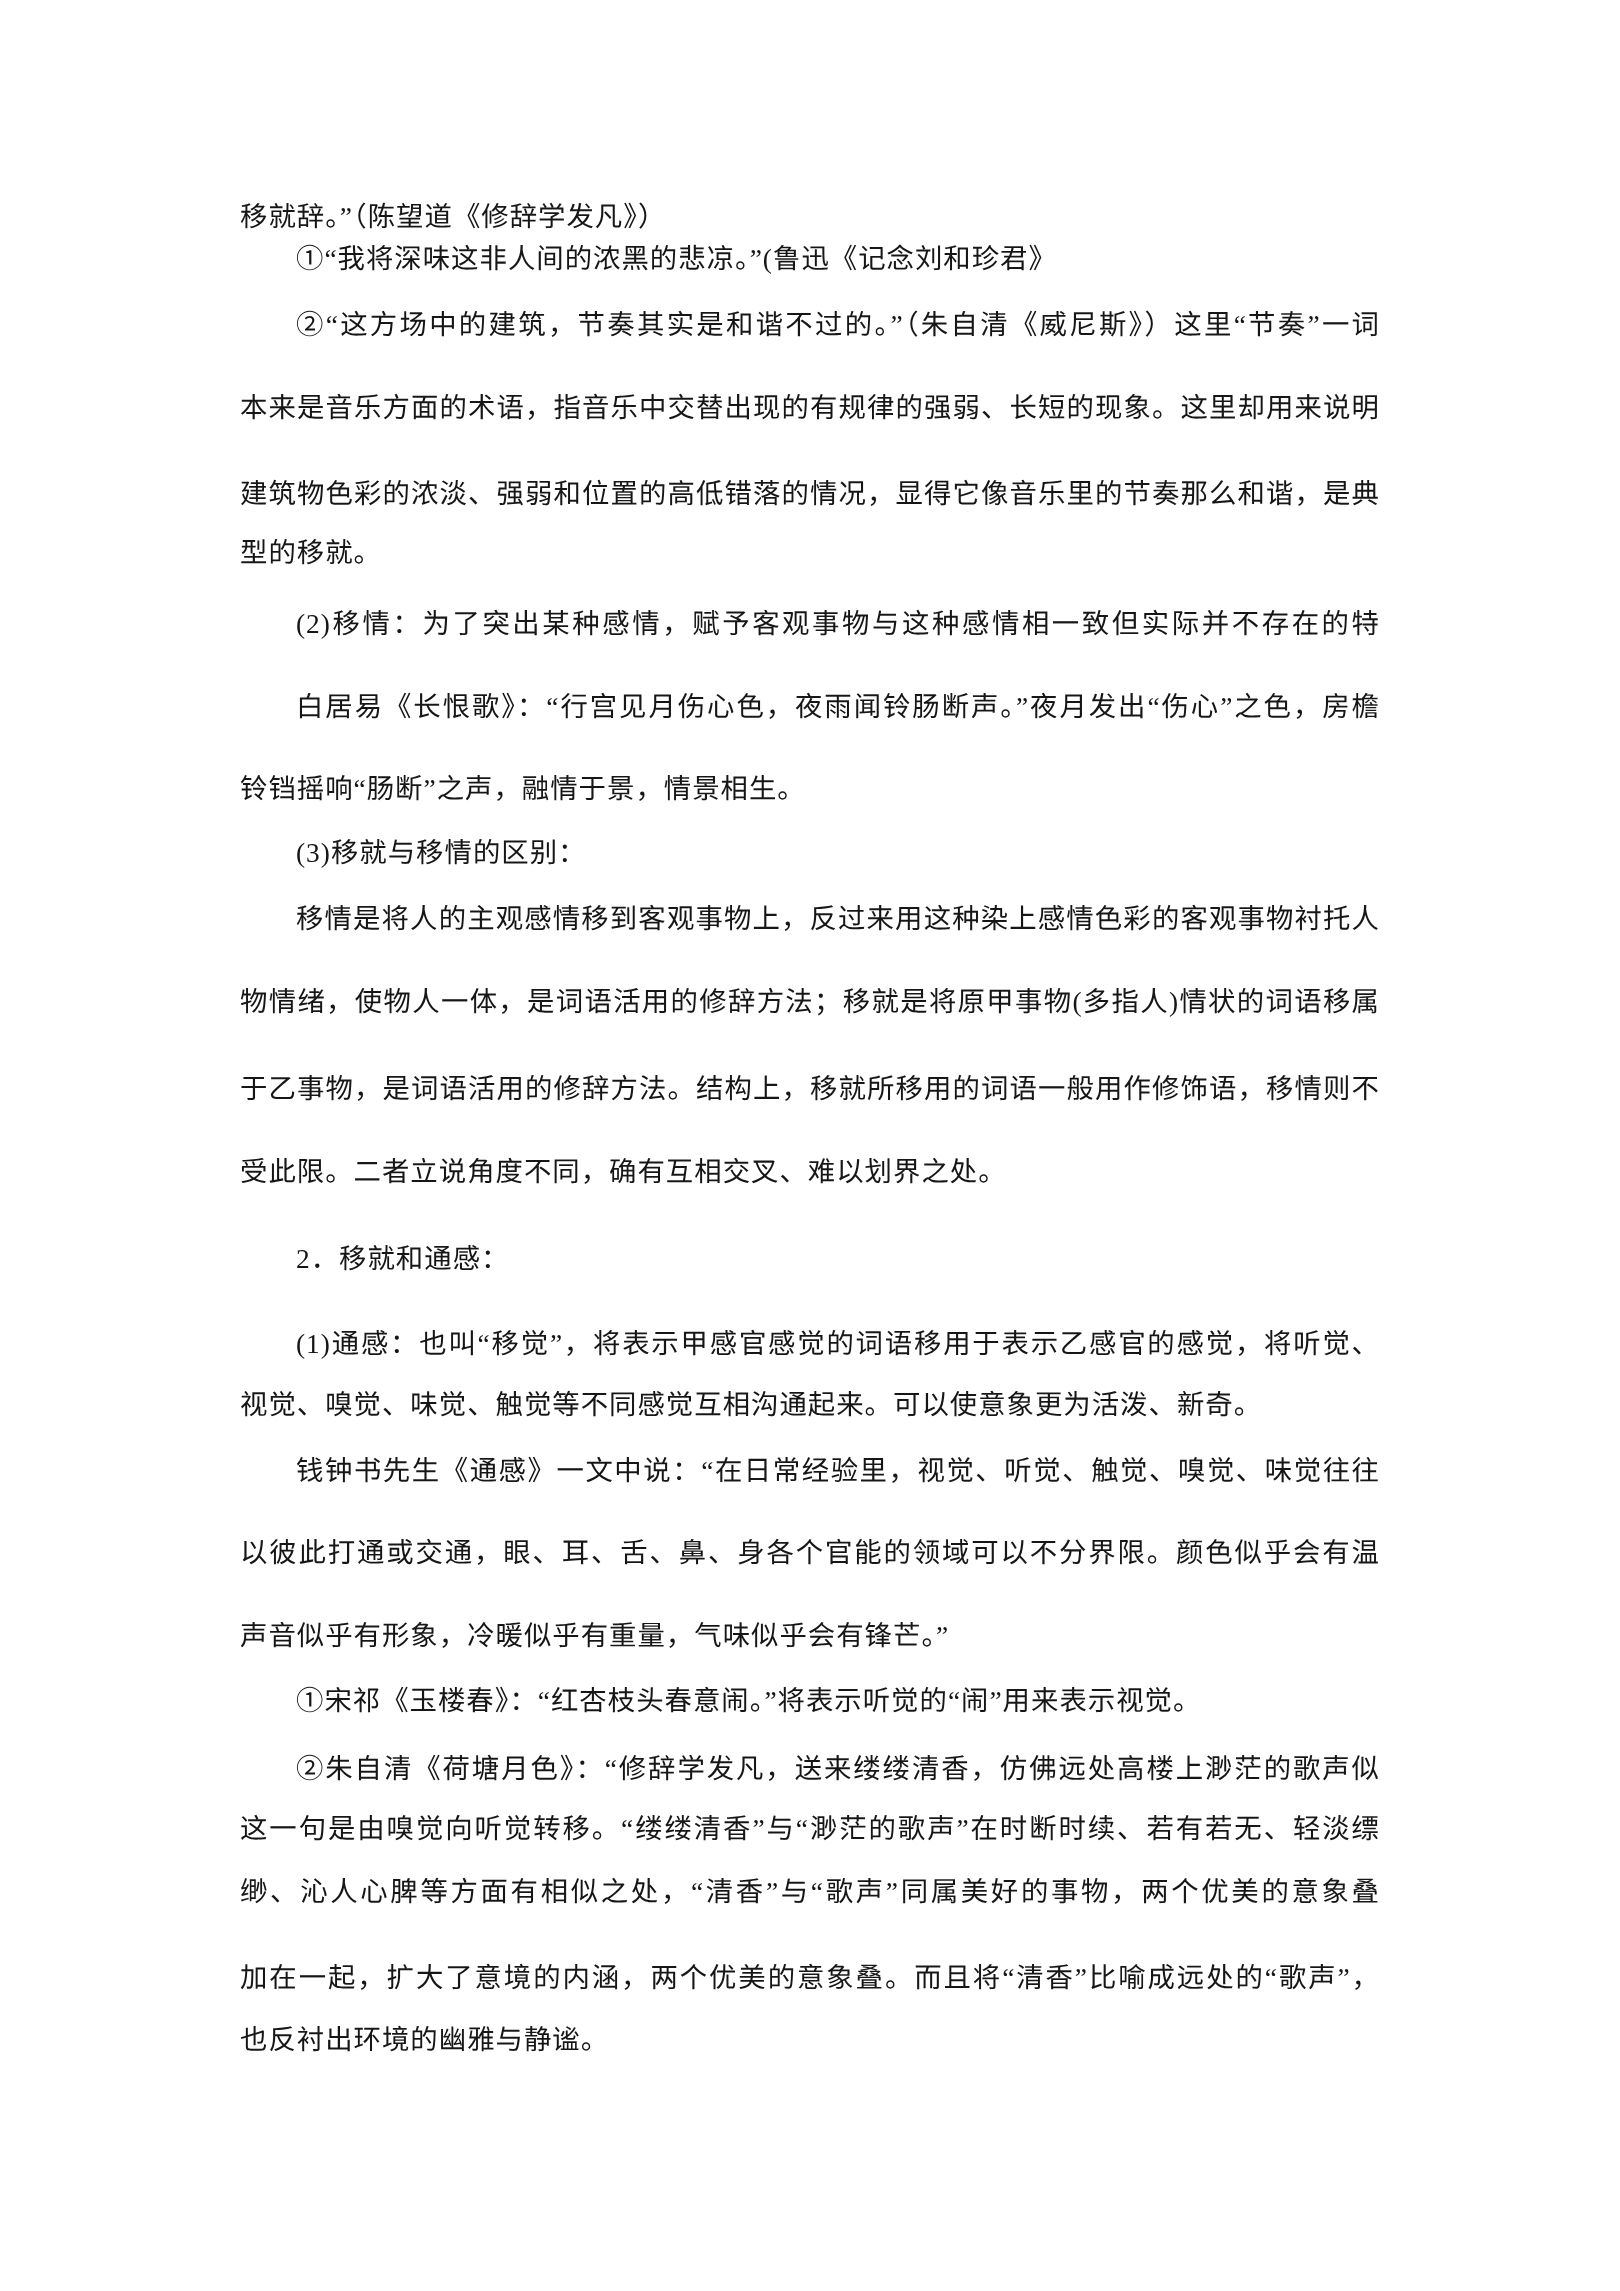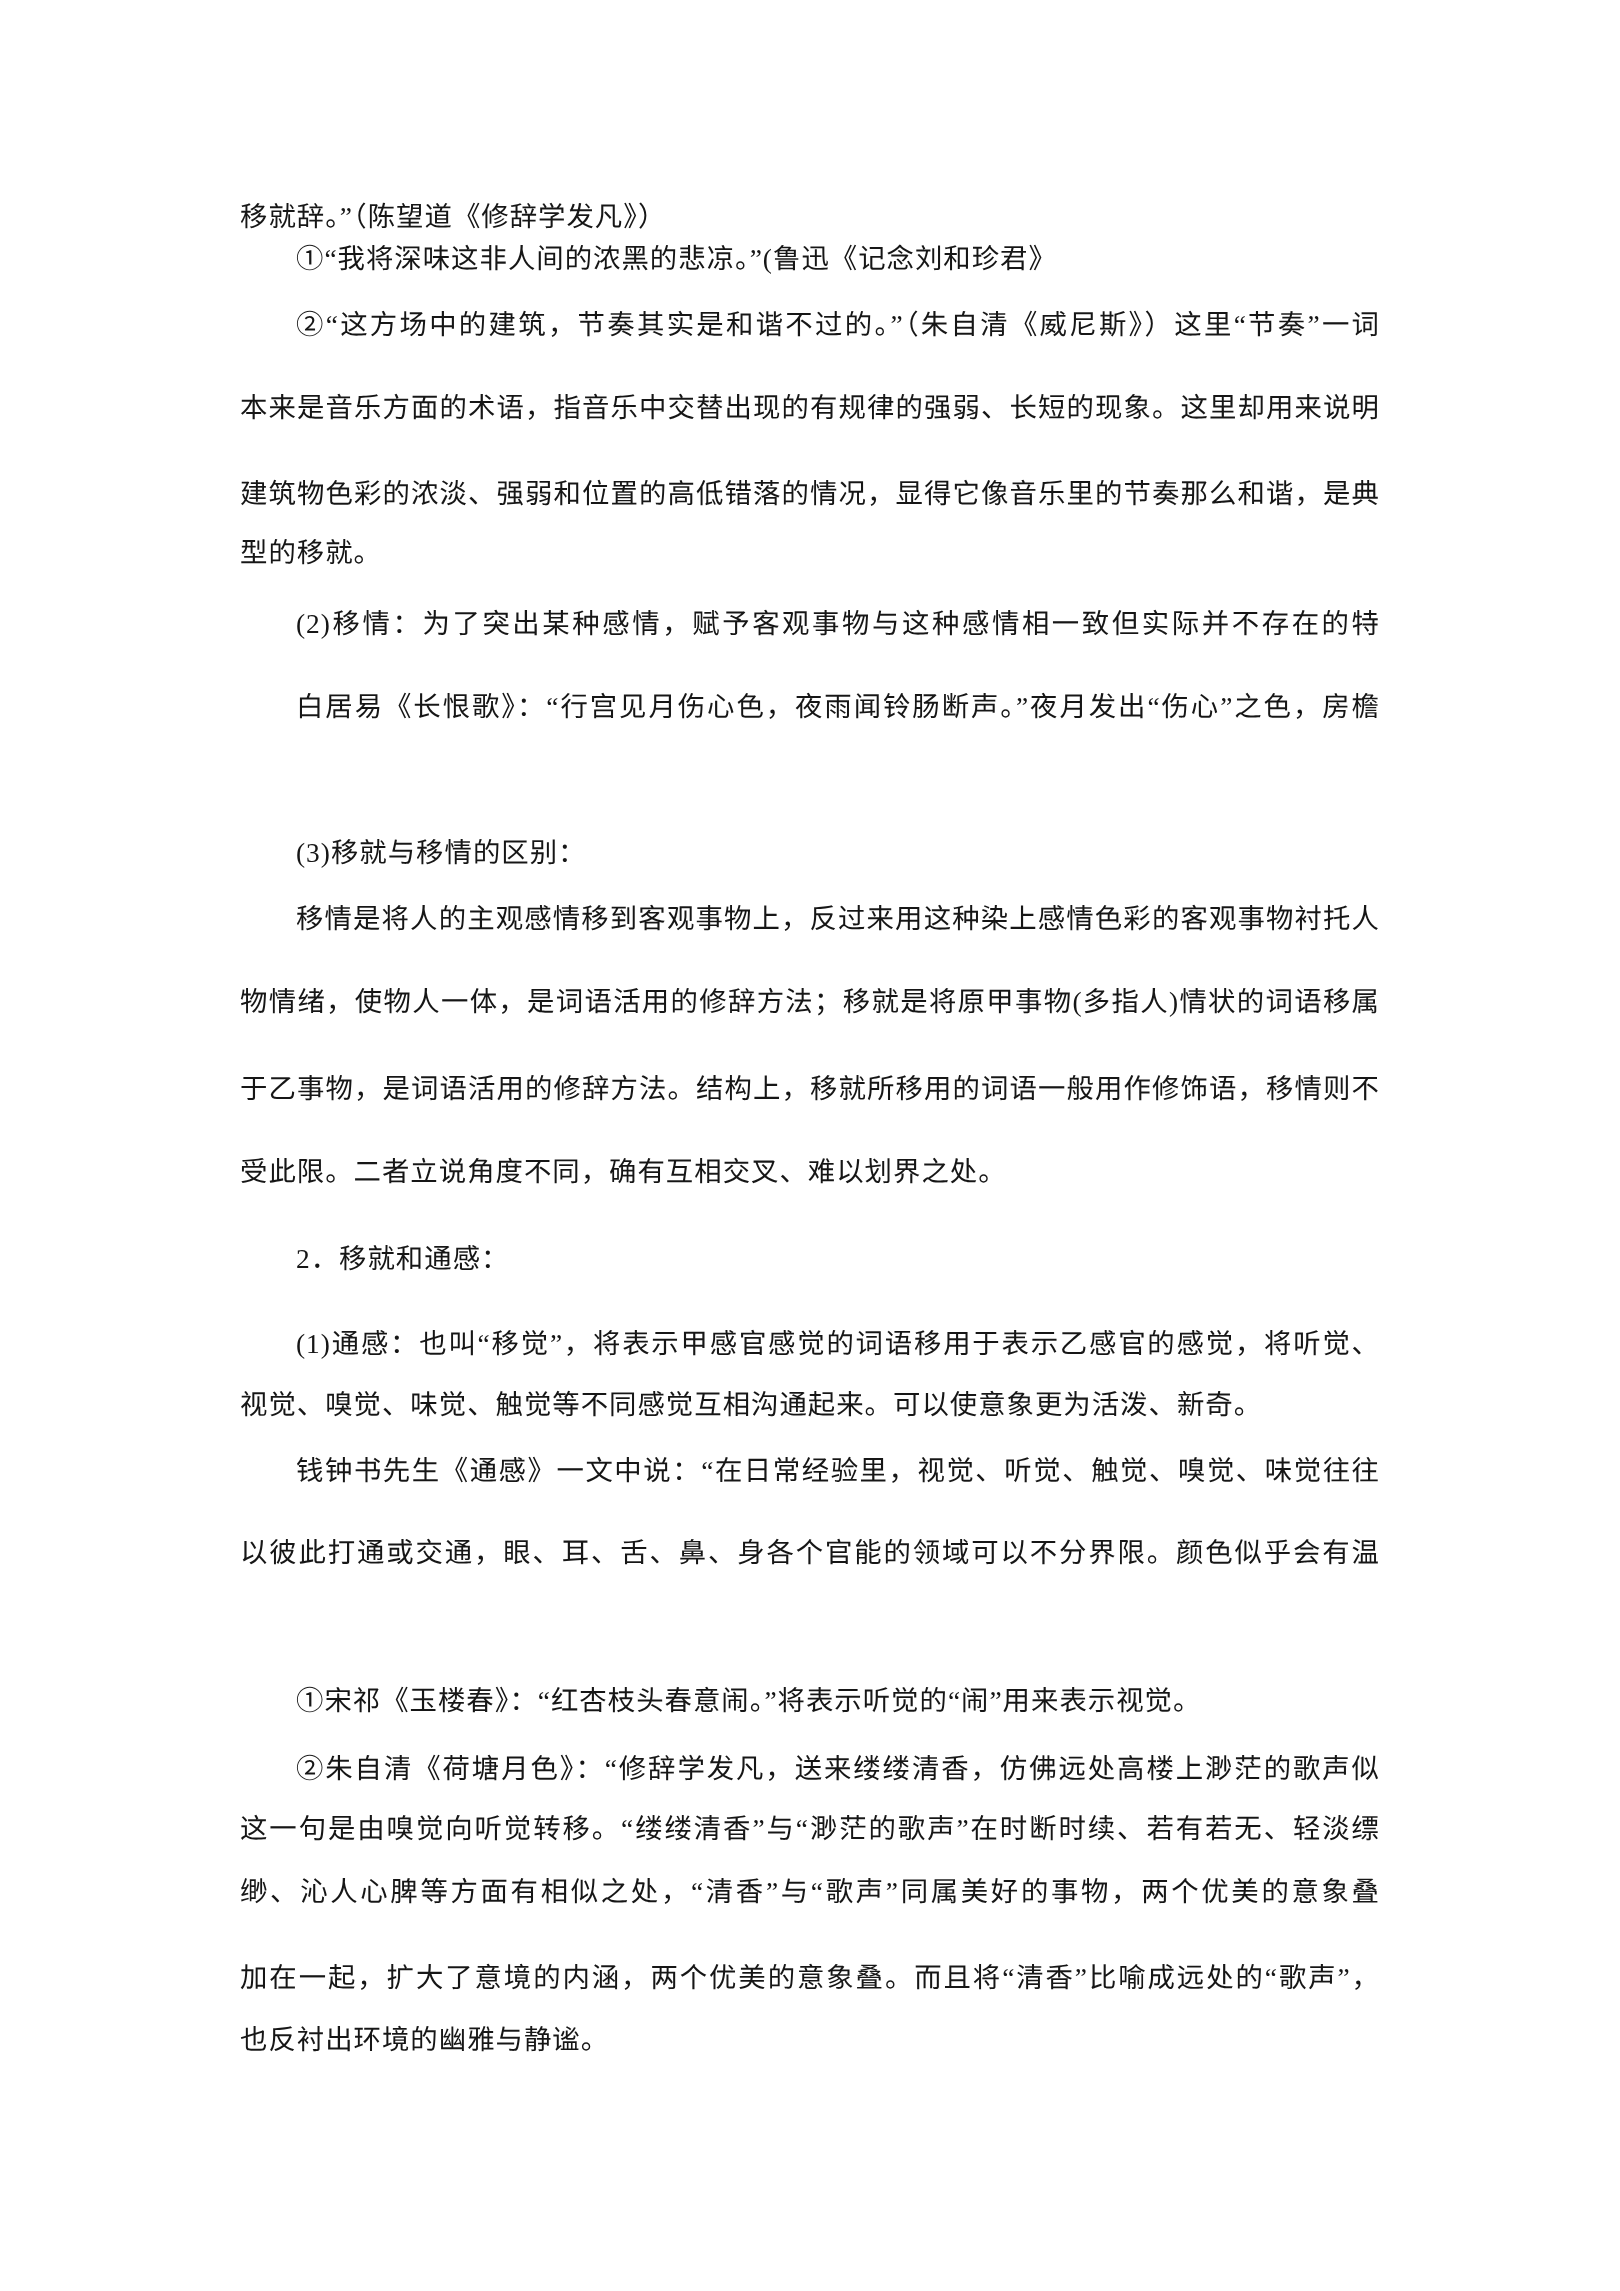--- a/index.html
+++ b/index.html
@@ -46,30 +46,32 @@
 
 <main class="page">
   <div class="ln" style="top:198px">移就辞。”（陈望道《修辞学发凡》）</div>
   <div class="ln ind" style="top:240px">①“我将深味这非人间的浓黑的悲凉。”(鲁迅《记念刘和珍君》</div>
   <div class="ln ind jf" style="top:306px">②“这方场中的建筑，节奏其实是和谐不过的。”（朱自清《威尼斯》）这里“节奏”一词</div>
   <div class="ln jf" style="top:389px">本来是音乐方面的术语，指音乐中交替出现的有规律的强弱、长短的现象。这里却用来说明</div>
   <div class="ln jf" style="top:475px">建筑物色彩的浓淡、强弱和位置的高低错落的情况，显得它像音乐里的节奏那么和谐，是典</div>
   <div class="ln" style="top:534px">型的移就。</div>
   <div class="ln ind jf" style="top:605px">(2)移情：为了突出某种感情，赋予客观事物与这种感情相一致但实际并不存在的特征。</div>
   <div class="ln ind jf" style="top:688px">白居易《长恨歌》：“行宫见月伤心色，夜雨闻铃肠断声。”夜月发出“伤心”之色，房檐</div>
+  <div class="ln" style="top:770px">铃铛摇响“肠断”之声，融情于景，情景相生。</div>
   <div class="ln ind" style="top:834px">(3)移就与移情的区别：</div>
   <div class="ln ind jf" style="top:900px">移情是将人的主观感情移到客观事物上，反过来用这种染上感情色彩的客观事物衬托人</div>
   <div class="ln jf" style="top:983px">物情绪，使物人一体，是词语活用的修辞方法；移就是将原甲事物(多指人)情状的词语移属</div>
   <div class="ln jf" style="top:1070px">于乙事物，是词语活用的修辞方法。结构上，移就所移用的词语一般用作修饰语，移情则不</div>
   <div class="ln" style="top:1153px">受此限。二者立说角度不同，确有互相交叉、难以划界之处。</div>
   <div class="ln ind" style="top:1240px">2．移就和通感：</div>
   <div class="ln ind jf" style="top:1325px">(1)通感：也叫“移觉”，将表示甲感官感觉的词语移用于表示乙感官的感觉，将听觉、</div>
   <div class="ln" style="top:1386px">视觉、嗅觉、味觉、触觉等不同感觉互相沟通起来。可以使意象更为活泼、新奇。</div>
   <div class="ln ind jf" style="top:1452px">钱钟书先生《通感》一文中说：“在日常经验里，视觉、听觉、触觉、嗅觉、味觉往往可</div>
   <div class="ln jf" style="top:1534px">以彼此打通或交通，眼、耳、舌、鼻、身各个官能的领域可以不分界限。颜色似乎会有温度，</div>
+  <div class="ln" style="top:1617px">声音似乎有形象，冷暖似乎有重量，气味似乎会有锋芒。”</div>
   <div class="ln ind" style="top:1682px">①宋祁《玉楼春》：“红杏枝头春意闹。”将表示听觉的“闹”用来表示视觉。</div>
   <div class="ln ind jf" style="top:1750px">②朱自清《荷塘月色》：“修辞学发凡，送来缕缕清香，仿佛远处高楼上渺茫的歌声似的。”</div>
   <div class="ln jf" style="top:1810px">这一句是由嗅觉向听觉转移。“缕缕清香”与“渺茫的歌声”在时断时续、若有若无、轻淡缥</div>
   <div class="ln jf" style="top:1873px">缈、沁人心脾等方面有相似之处，“清香”与“歌声”同属美好的事物，两个优美的意象叠</div>
   <div class="ln jf" style="top:1959px">加在一起，扩大了意境的内涵，两个优美的意象叠。而且将“清香”比喻成远处的“歌声”，</div>
   <div class="ln" style="top:2021px">也反衬出环境的幽雅与静谧。</div>
 </main>
 
 
 </body></html>

